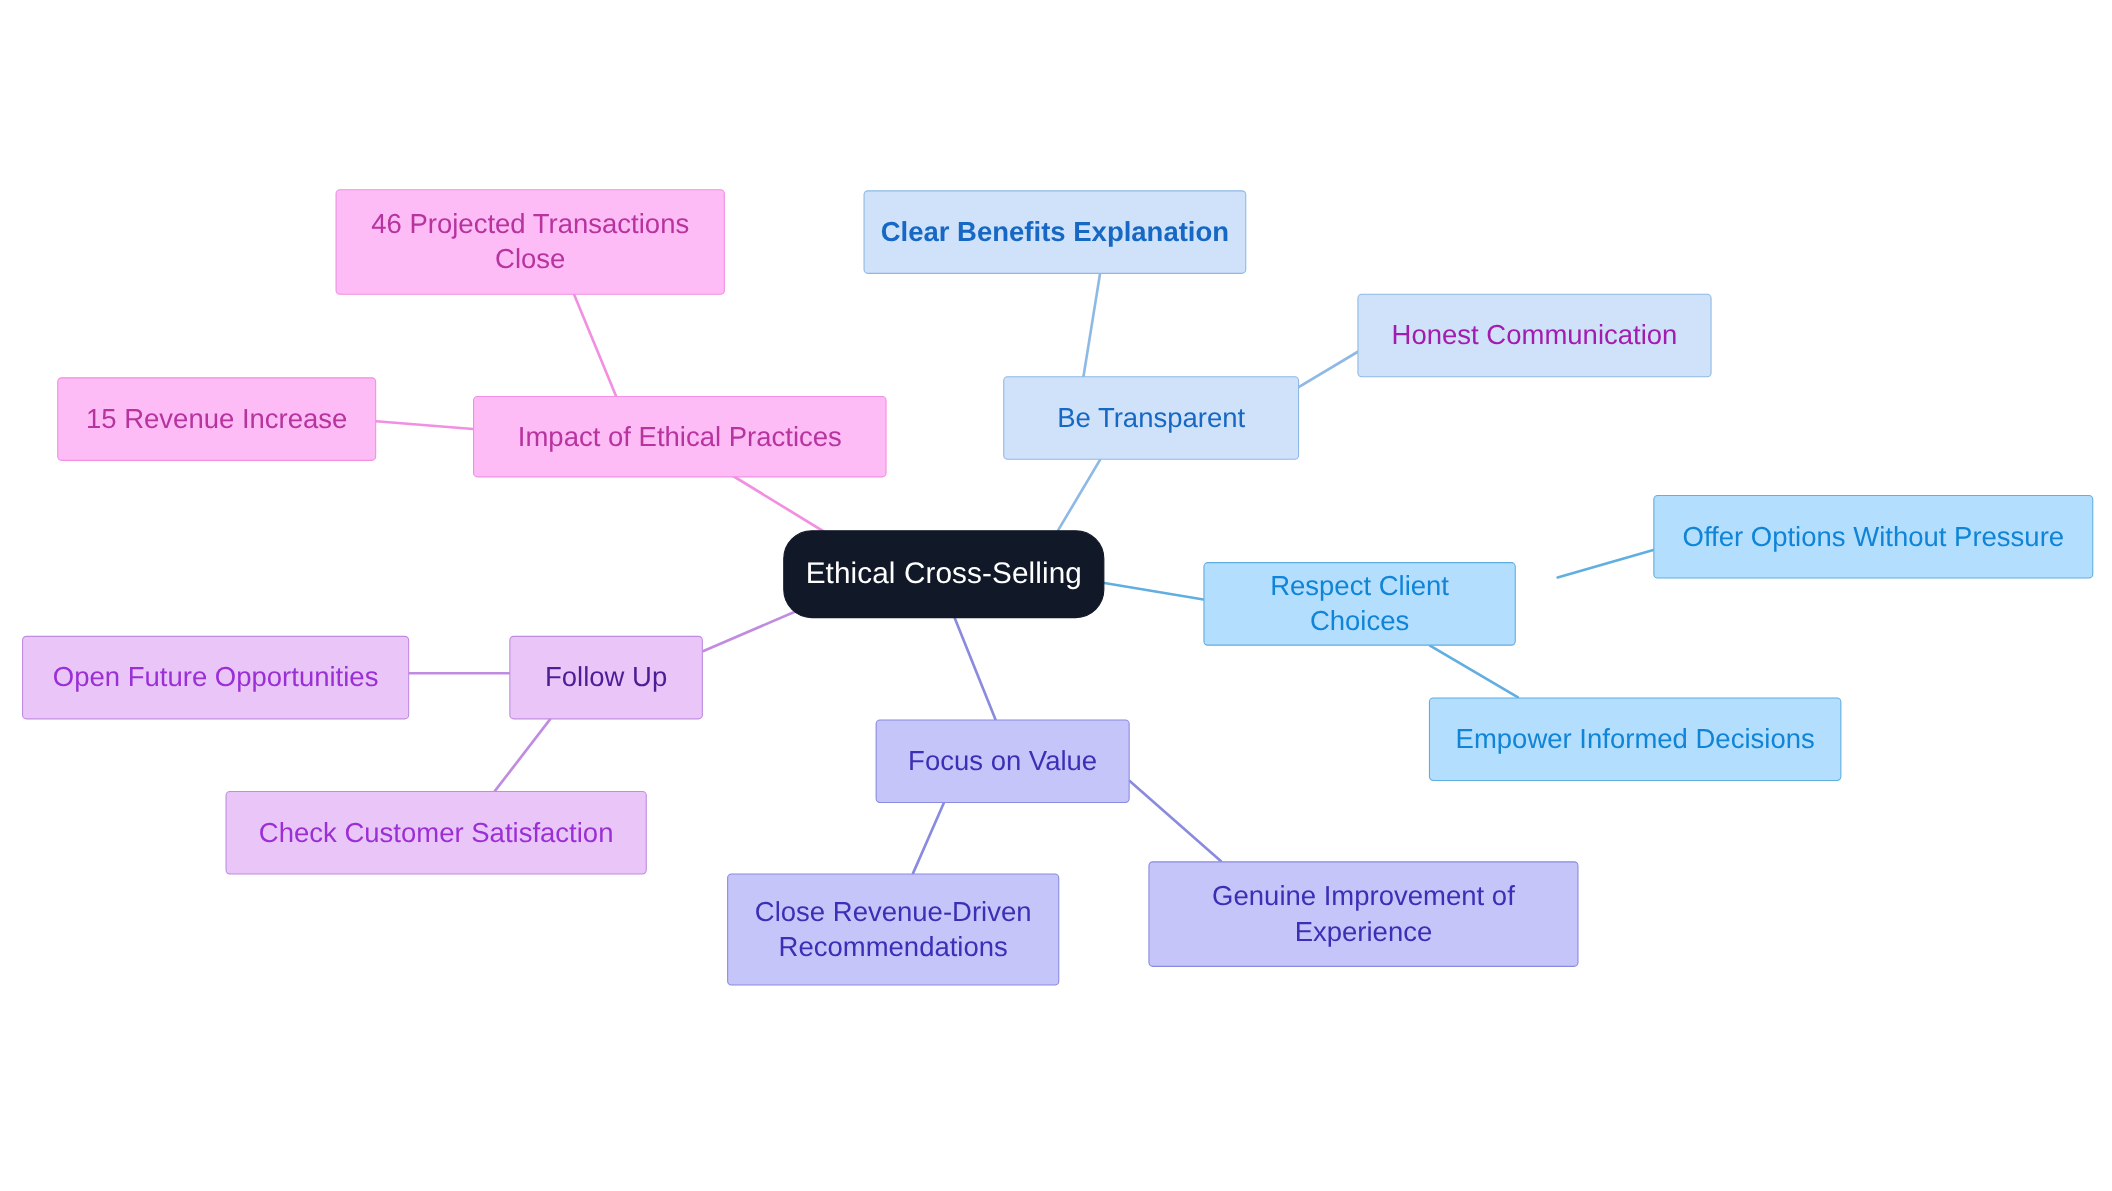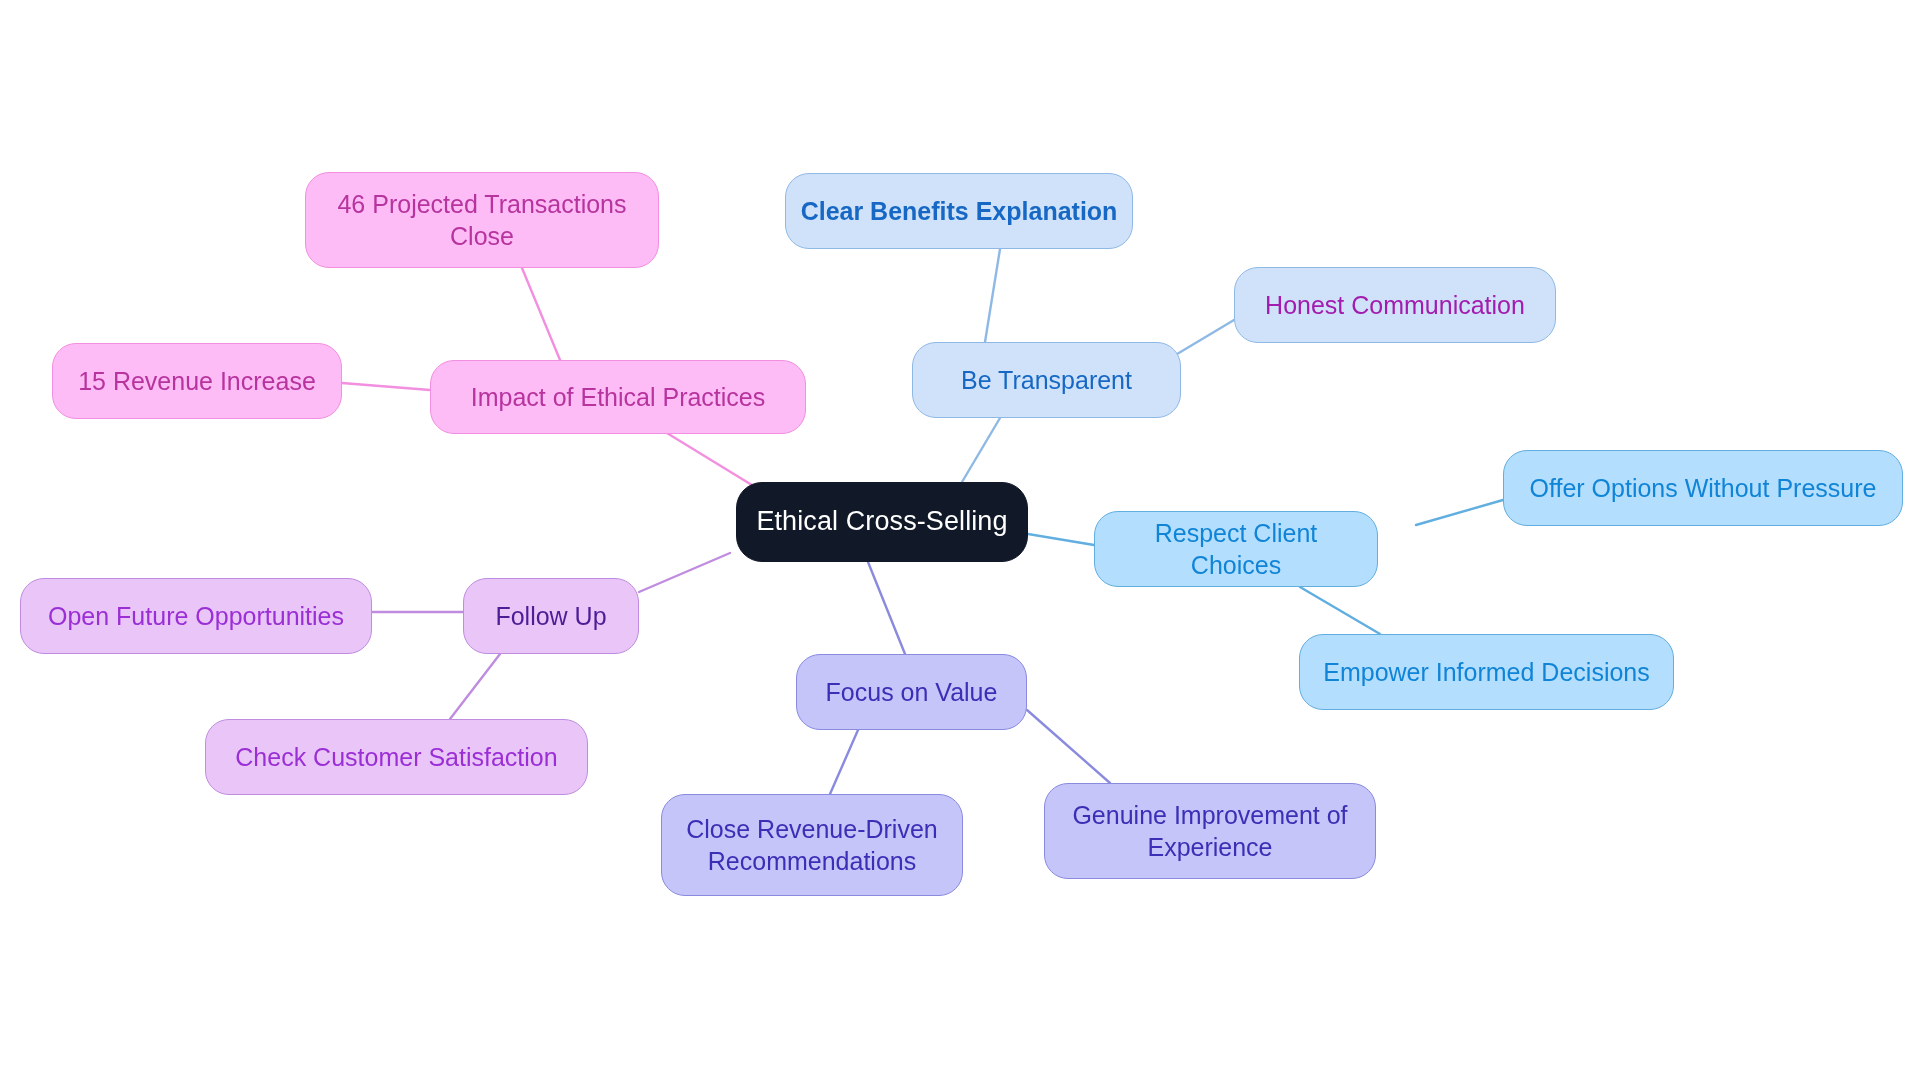--- a/index.html
+++ b/index.html
@@ -23,34 +23,33 @@
     height: 1083px;
     pointer-events: none;
   }
   .node {
     position: absolute;
     box-sizing: border-box;
     display: flex;
     align-items: center;
     justify-content: center;
     text-align: center;
-    border-radius: 24px;
+    border-radius: 4px;
     border-width: 1.5px;
     border-style: solid;
     line-height: 1.3;
     padding: 6px 14px;
     white-space: pre-line;
     z-index: 2;
   }
   .node.root {
     border-radius: 26px;
     font-size: 27px;
     letter-spacing: 0.1px;
     border-width: 1px;
-    margin-left: 24px;
   }
   .node.branch {
     font-size: 25px;
   }
   .node.leaf {
     font-size: 25px;
   }
 </style>
 </head>
 <body>
@@ -79,21 +78,21 @@
       <div class="node leaf" style="left: 305px; top: 172px; width: 354px; height: 96px; background: rgb(253, 188, 245); border-color: rgb(242, 143, 224); color: rgb(183, 51, 158);">46 Projected Transactions
 Close</div>
       <div class="node leaf" style="left: 52px; top: 343px; width: 290px; height: 76px; background: rgb(253, 188, 245); border-color: rgb(242, 143, 224); color: rgb(183, 51, 158);">15 Revenue Increase</div>
       <div class="node branch" style="left: 912px; top: 342px; width: 269px; height: 76px; background: rgb(207, 226, 249); border-color: rgb(143, 185, 229); color: rgb(22, 104, 196);">Be Transparent</div>
       <div class="node leaf" style="left: 785px; top: 173px; width: 348px; height: 76px; background: rgb(207, 226, 249); border-color: rgb(143, 185, 229); color: rgb(22, 104, 196); font-weight: bold;">Clear Benefits Explanation</div>
       <div class="node leaf" style="left: 1234px; top: 267px; width: 322px; height: 76px; background: rgb(207, 226, 249); border-color: rgb(143, 185, 229); color: #a21caf;">Honest Communication</div>
       <div class="node branch" style="left: 1094px; top: 511px; width: 284px; height: 76px; background: rgb(179, 222, 254); border-color: rgb(97, 174, 224); color: rgb(16, 132, 214);">Respect Client Choices</div>
       <div class="node leaf" style="left: 1503px; top: 450px; width: 400px; height: 76px; background: rgb(179, 222, 254); border-color: rgb(97, 174, 224); color: rgb(16, 132, 214);">Offer Options Without Pressure</div>
       <div class="node leaf" style="left: 1299px; top: 634px; width: 375px; height: 76px; background: rgb(179, 222, 254); border-color: rgb(97, 174, 224); color: rgb(16, 132, 214);">Empower Informed Decisions</div>
       <div class="node branch" style="left: 796px; top: 654px; width: 231px; height: 76px; background: rgb(197, 197, 250); border-color: rgb(138, 138, 223); color: rgb(59, 47, 181);">Focus on Value</div>
-      <div class="node leaf" style="left: 1044px; top: 783px; width: 332px; height: 96px; background: rgb(197, 197, 250); border-color: rgb(138, 138, 223); color: rgb(59, 47, 181);">Genuine Improvement of
+      <div class="node leaf" style="left: 1044px; top: 783px; width: 391px; height: 96px; background: rgb(197, 197, 250); border-color: rgb(138, 138, 223); color: rgb(59, 47, 181);">Genuine Improvement of
 Experience</div>
       <div class="node leaf" style="left: 661px; top: 794px; width: 302px; height: 102px; background: rgb(197, 197, 250); border-color: rgb(138, 138, 223); color: rgb(59, 47, 181);">Close Revenue-Driven
 Recommendations</div>
       <div class="node branch" style="left: 463px; top: 578px; width: 176px; height: 76px; background: rgb(233, 198, 247); border-color: rgb(192, 140, 224); color: #4c1d95;">Follow Up</div>
       <div class="node leaf" style="left: 20px; top: 578px; width: 352px; height: 76px; background: rgb(233, 198, 247); border-color: rgb(192, 140, 224); color: rgb(155, 47, 214);">Open Future Opportunities</div>
       <div class="node leaf" style="left: 205px; top: 719px; width: 383px; height: 76px; background: rgb(233, 198, 247); border-color: rgb(192, 140, 224); color: rgb(155, 47, 214); text-align: right;">Check Customer Satisfaction</div>
     </div>
 </div>
 
 </body></html>

